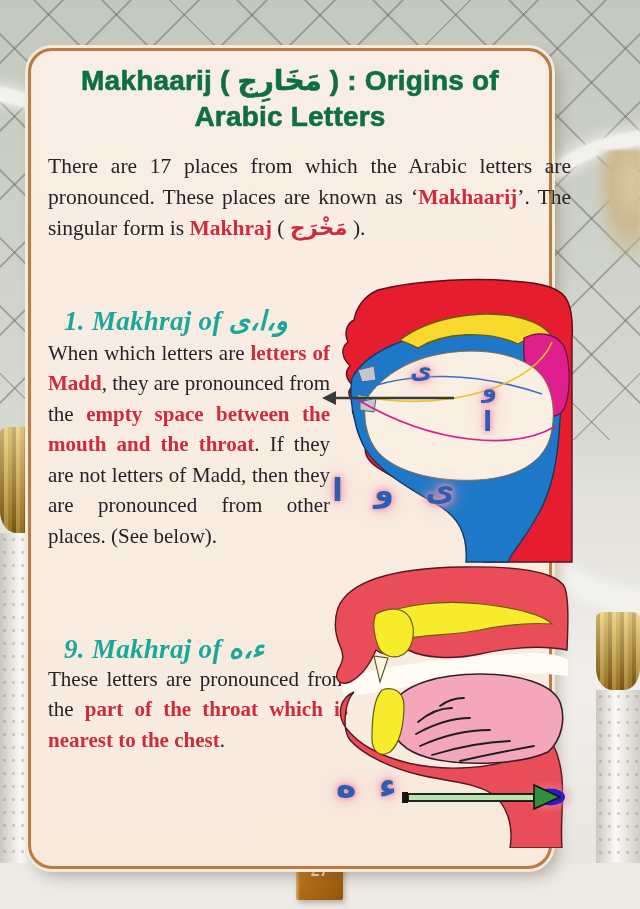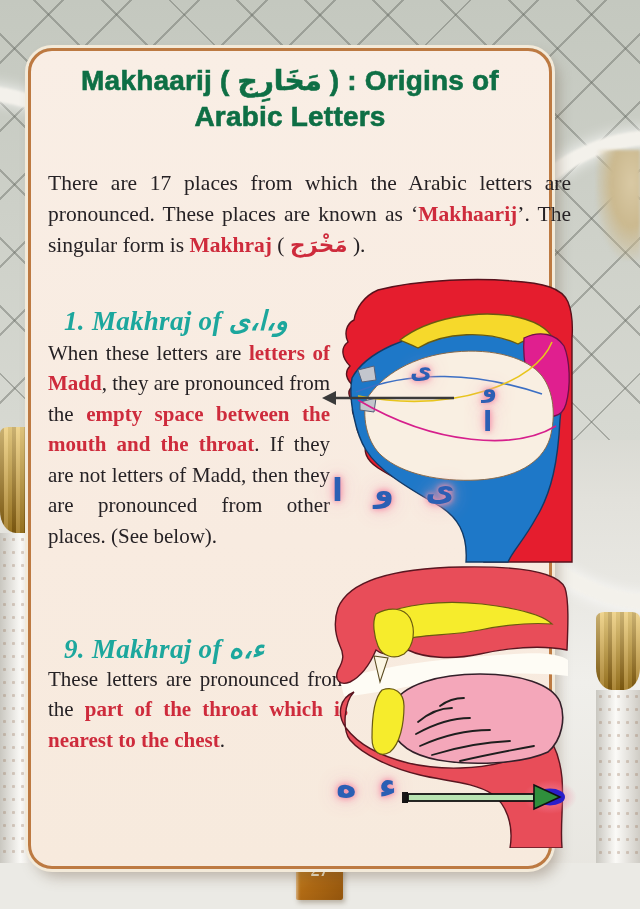--- a/index.html
+++ b/index.html
@@ -50,21 +50,21 @@
     box-shadow:0 0 0 3px #f3ead9, 6px 8px 14px rgba(96,74,52,.35);
     z-index:5;
   }
   .title{
     position:absolute;left:8px;right:8px;top:12px;margin:0;text-align:center;
     font-family:"Liberation Sans","DejaVu Sans",sans-serif;
     font-weight:700;font-size:28px;line-height:1.3;color:#0e6f45;
     -webkit-text-stroke:.6px #0e6f45;letter-spacing:.2px;
   }
   .body-text{margin:0;position:absolute;text-align:justify;text-align-last:left;color:#262225;}
-  .intro{left:17px;width:523px;top:100px;font-size:21.5px;line-height:1.44;margin-top:17px;}
+  .intro{left:17px;width:523px;top:100px;font-size:21.5px;line-height:1.44;}
   .red-b{color:#ce2b3c;font-weight:bold;}
   .sec-head{
     position:absolute;margin:16px;font-style:italic;font-weight:700;color:#1ca79d;
     font-size:27px;letter-spacing:.3px;
   }
   .s1h{left:17px;top:238px;}
   .s2h{left:17px;top:566px;}
   .s1b{left:17px;top:287px;width:282px;font-size:21px;line-height:1.45;}
   .s2b{left:17px;top:613px;width:300px;font-size:21px;line-height:1.45;}
   
@@ -109,21 +109,21 @@
 <div class="floor-strip"></div>
 
 <div class="card">
 
   <h1 class="title">Makhaarij ( مَخَارِج ) : Origins of Arabic Letters</h1>
 
   <p class="body-text intro"><span>There are 17 places from which the Arabic letters are pronounced. These places are known as ‘</span><span class="red-b">Makhaarij</span><span>’. The singular form is </span><span class="red-b">Makhraj</span><span> ( </span><span class="red-b">مَخْرَج</span><span> ).</span></p>
 
   <h2 class="sec-head s1h">1. Makhraj of و،ا،ى</h2>
 
-  <p class="body-text s1b"><span>When these letters are </span><span class="red-b">letters of Madd</span><span>, they are pronounced from the </span><span class="red-b">empty space between the mouth and the throat</span><span>. If they are not letters of Madd, then they are pronounced from other places. (See below).</span></p>
+  <p class="body-text s1b"><span>When which letters are </span><span class="red-b">letters of Madd</span><span>, they are pronounced from the </span><span class="red-b">empty space between the mouth and the throat</span><span>. If they are not letters of Madd, then they are pronounced from other places. (See below).</span></p>
 
   <div class="diagram d1">
     <svg width="268" height="285" viewBox="0 0 268 285">
       <defs>
         <radialGradient id="glow1">
           <stop offset="0%" stop-color="#f485a0" stop-opacity=".8"></stop>
           <stop offset="100%" stop-color="#f485a0" stop-opacity="0"></stop>
         </radialGradient>
       </defs>
       <path d="M 62 12 C 105 1 165 0 196 3 C 228 5 246 10 252 24 C 256 34 257 46 256 60 L 256 284 L 168 284 C 170 262 160 244 138 232 C 120 222 84 204 62 190 C 50 182 46 172 52 164 C 42 158 38 150 44 144 C 36 138 34 130 40 126 C 32 120 30 112 38 108 C 30 102 28 94 34 88 C 26 80 24 70 32 64 C 28 56 30 46 38 42 C 40 30 48 18 62 12 Z" fill="#e51d2e" stroke="#58121c" stroke-width="1.4"></path>

